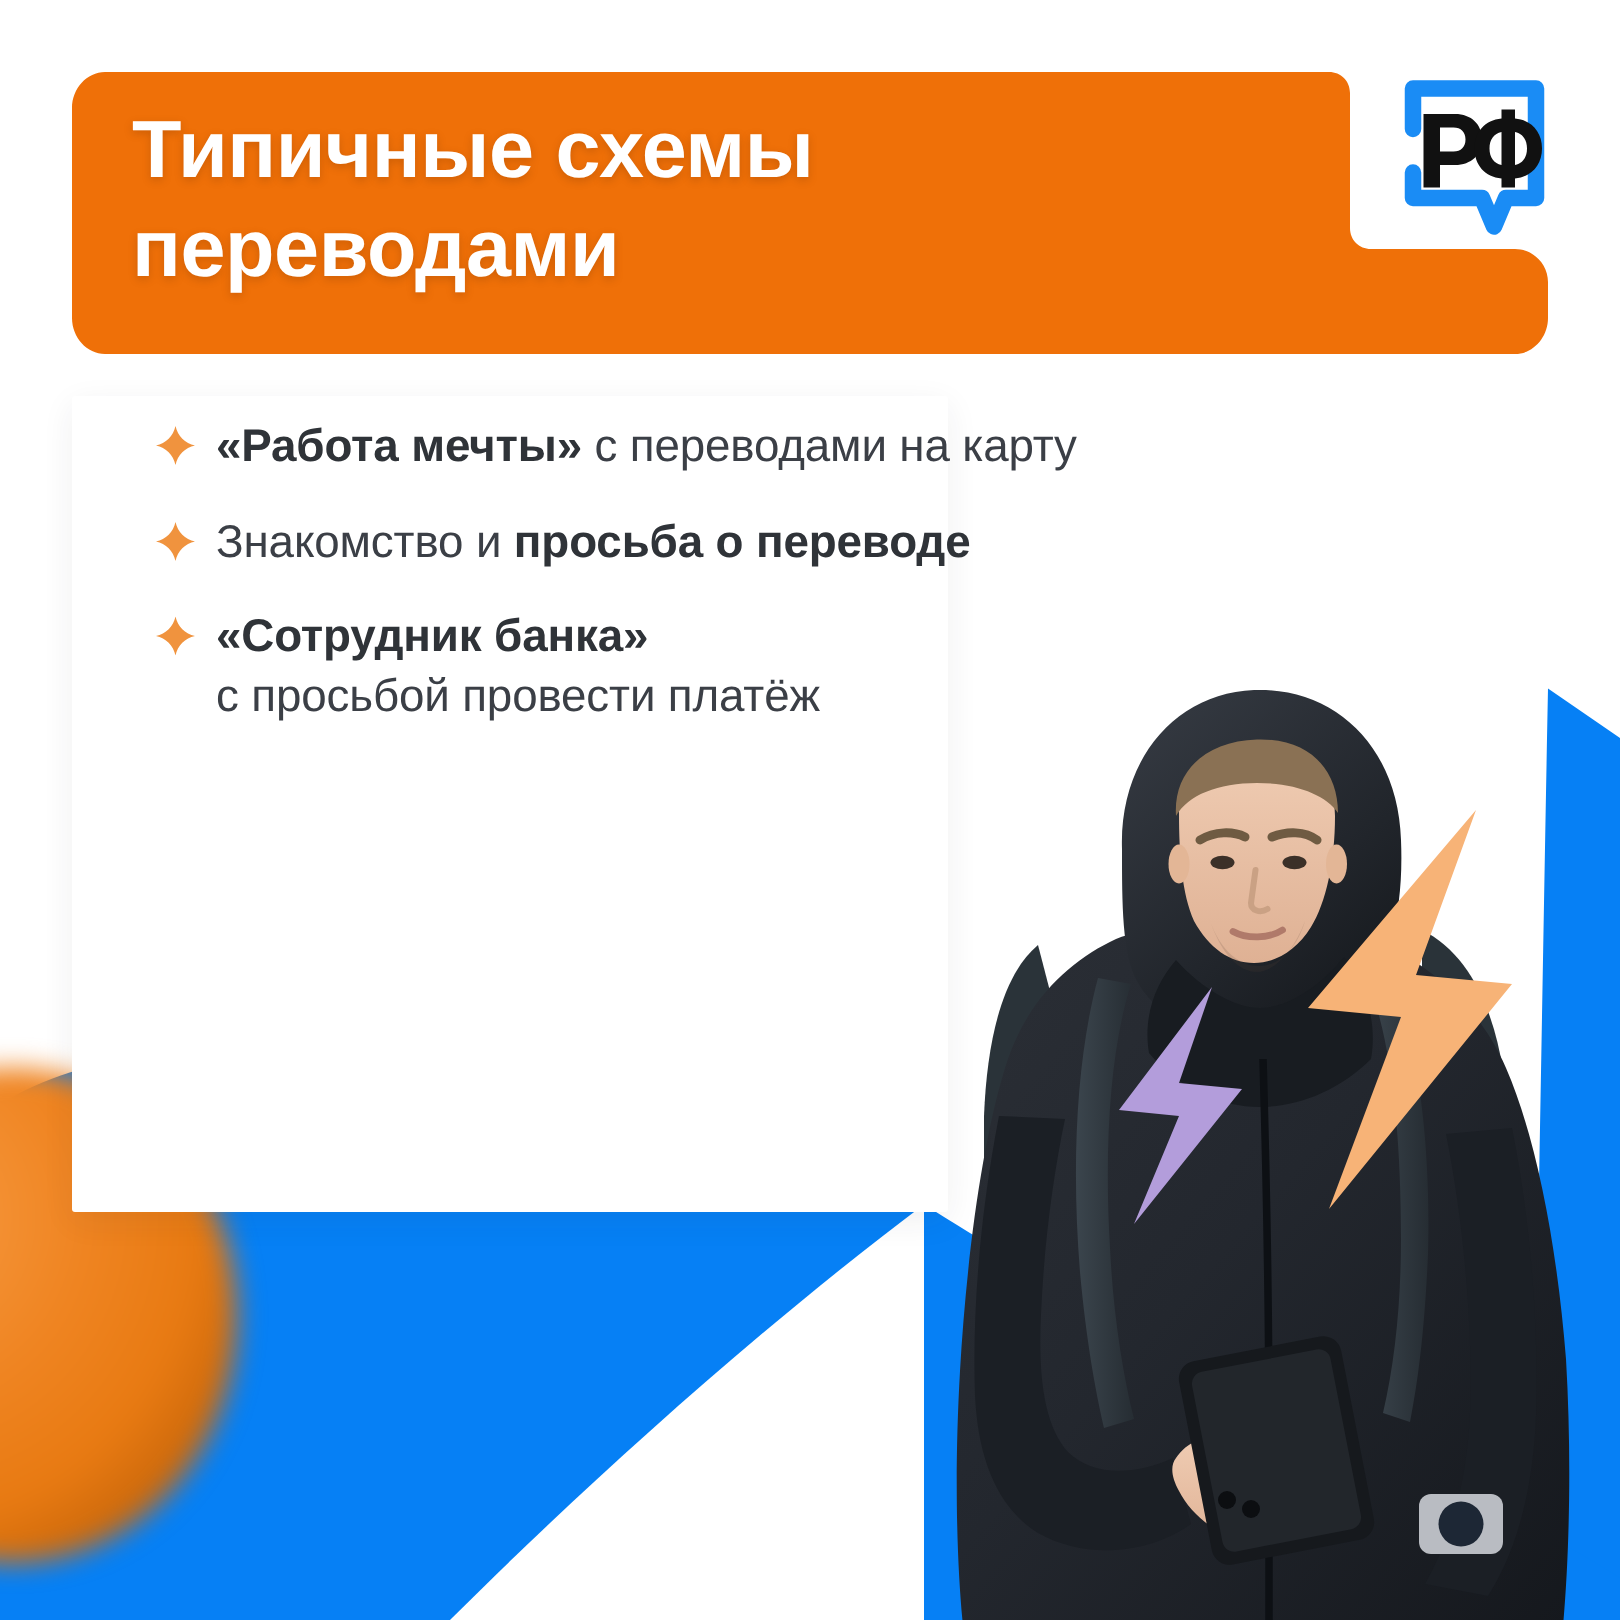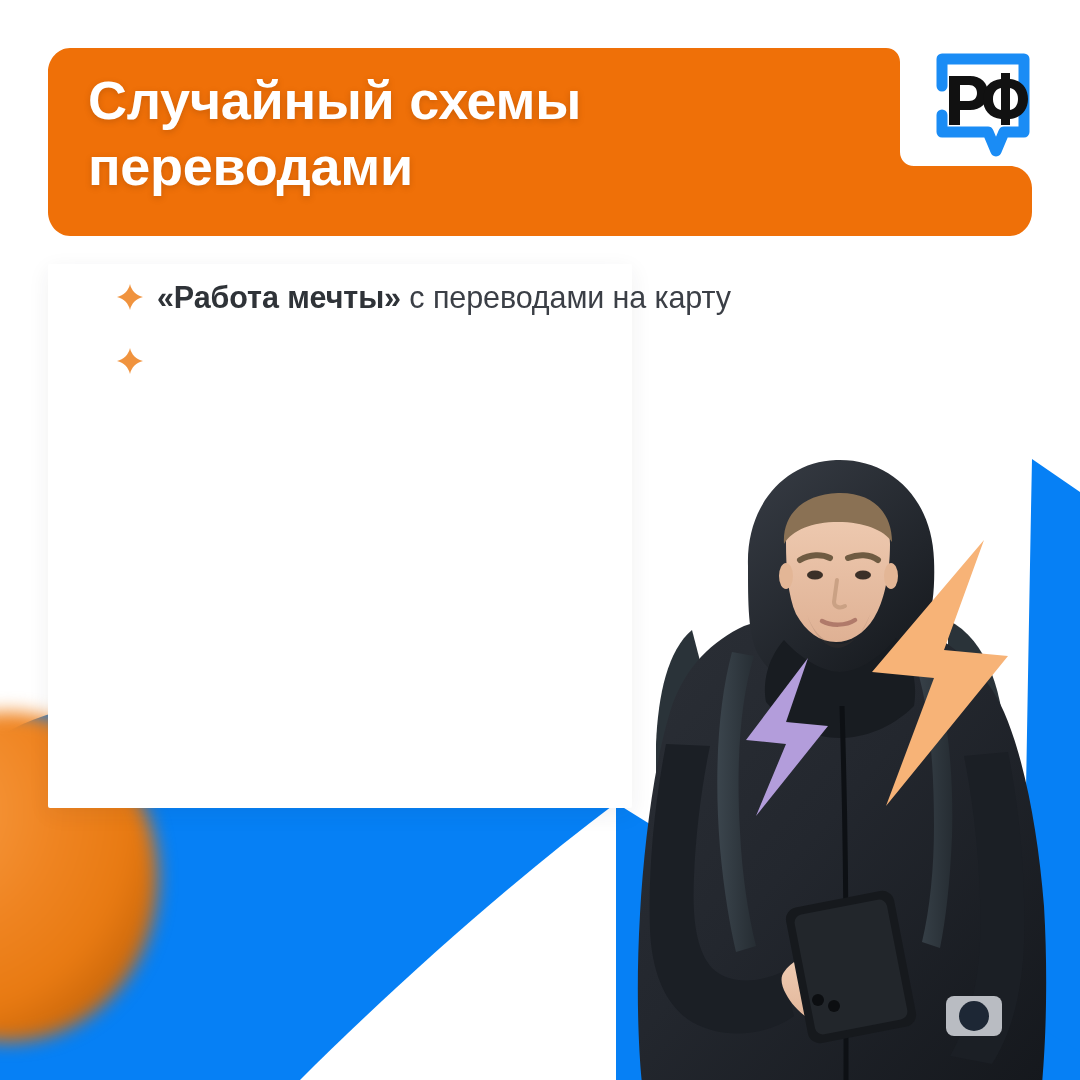--- a/index.html
+++ b/index.html
@@ -61,21 +61,21 @@
     left:48px; top:264px;
     width:584px; height:544px;
     background:#ffffff;
     border-radius:2px;
     box-shadow:0 6px 22px rgba(40,40,60,0.07);
     z-index:5;
   }
   
   .list {
     position:absolute;
-    left:61px; top:278px;
+    left:48px; top:278px;
     width:880px;
     z-index:7;
   }
   .item {
     display:flex;
     align-items:flex-start;
     margin-bottom:22px;
   }
   .bullet {
     flex:0 0 auto;
@@ -230,40 +230,53 @@
         <svg viewBox="0 0 26 26">
             <path fill="#f0933e" d="M13,0 C14.4,6.6 19.4,11.6 26,13 C19.4,14.4 14.4,19.4 13,26 C11.6,19.4 6.6,14.4 0,13 C6.6,11.6 11.6,6.6 13,0 Z"></path>
           </svg>
       </span>
       <span class="item-text">
         <b>«Работа мечты»</b><span> с переводами на карту</span>
       </span>
     </div>
 
 
+    <div class="item i3">
+      <span class="bullet">
+        <svg viewBox="0 0 26 26">
+            <path fill="#f0933e" d="M13,0 C14.4,6.6 19.4,11.6 26,13 C19.4,14.4 14.4,19.4 13,26 C11.6,19.4 6.6,14.4 0,13 C6.6,11.6 11.6,6.6 13,0 Z"></path>
+          </svg>
+      </span>
+      <span class="item-text">
+        <span>Знакомство и </span><b>просьба о переводе</b>
+      </span>
+    </div>
 
     <div class="item i4">
       <span class="bullet">
         <svg viewBox="0 0 26 26">
             <path fill="#f0933e" d="M13,0 C14.4,6.6 19.4,11.6 26,13 C19.4,14.4 14.4,19.4 13,26 C11.6,19.4 6.6,14.4 0,13 C6.6,11.6 11.6,6.6 13,0 Z"></path>
           </svg>
       </span>
+      <span class="item-text">
+        <b>«Сотрудник банка»</b><br><span> с просьбой провести платёж</span>
+      </span>
     </div>
 
 
   </div>
 
   <div class="header-card">
     <svg viewBox="0 0 984 188" preserveAspectRatio="none">
       <path fill="#ef7008" d="M22,0 H838 C846,0 852,6 852,14 V104 C852,112 858,118 866,118
                H962 C974,118 984,128 984,140 V164 C984,177 974,188 962,188
                H22 C10,188 0,177 0,164 V24 C0,11 10,0 22,0 Z"></path>
     </svg>
     <div class="header-title">
-      <span>Случайный схемы</span><br><span>переводами</span>
+      <span>Типичные схемы</span><br><span>переводами</span>
     </div>
   </div>
 
   <div class="logo">
     <svg viewBox="0 0 110 118">
 
       <path fill="none" stroke="#1a8cf5" stroke-width="11" stroke-linecap="round" stroke-linejoin="round" d="M14,40 V13 H96 V86 H76 L68,105 L60,86 H14 V69"></path>
 
       <g fill="#111111">
 

